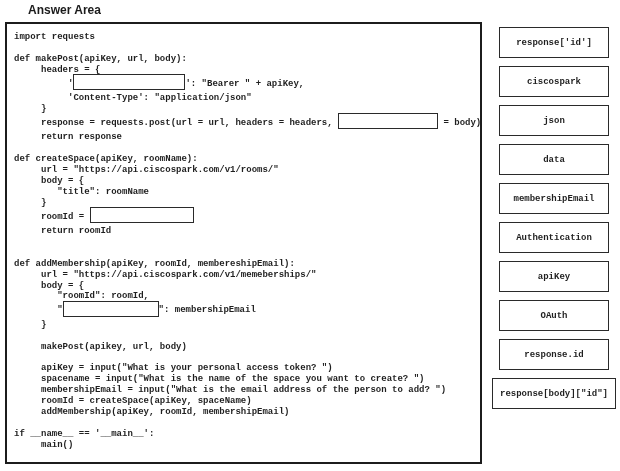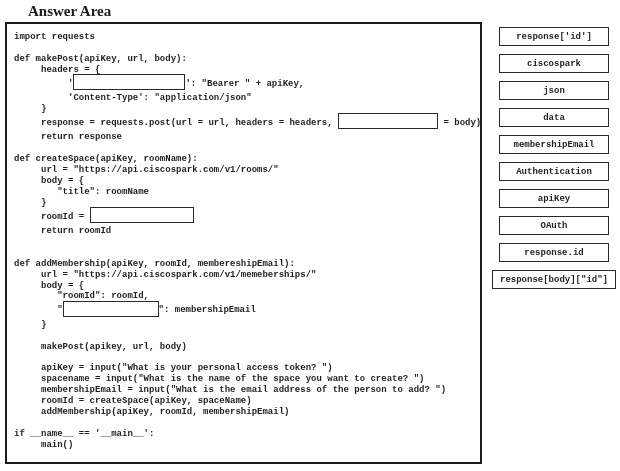--- a/index.html
+++ b/index.html
@@ -1,22 +1,22 @@
 <!DOCTYPE html>
 <html><head>
 <meta charset="utf-8">
 <style>
   * { margin:0; padding:0; box-sizing:border-box; }
   html,body { width:620px; height:471px; background:#ffffff; overflow:hidden; }
   body { position:relative; font-family:"Liberation Mono", monospace; }
 
   .answer-area-label {
     position:absolute; left:28px; top:3px;
-    font-family:Liberation Serif, serif;
-    font-weight:bold; font-size:15px; color:#1b1b1b;
+    font-family:Liberation Sans, sans-serif;
+    font-weight:bold; font-size:12px; color:#1b1b1b;
   }
 
   .code-panel {
     position:absolute; left:5px; top:22px;
     width:477px; height:442px;
     border:2px solid #1c1c1c; background:#ffffff;
     padding:8px 0 0 7px;
     overflow:hidden;
   }
 
@@ -33,21 +33,21 @@
     border:1px solid #2a2a2a;
     background:#ffffff;
     vertical-align:middle;
     margin-top:-2px;
   }
 
   .token-column {
     position:absolute; left:492px; top:27px; width:124px;
   }
   .token {
-    width:110px; height:19px;
+    width:110px; height:31px;
     margin:0 auto 8px auto;
     border:1px solid #2a2a2a;
     background:#ffffff;
     display:flex; align-items:center; justify-content:center;
     font-size:9px; font-weight:bold; color:#1f1f1f;
     white-space:nowrap;
   }
   .token.wide { width:124px; }
 </style>
 </head>

